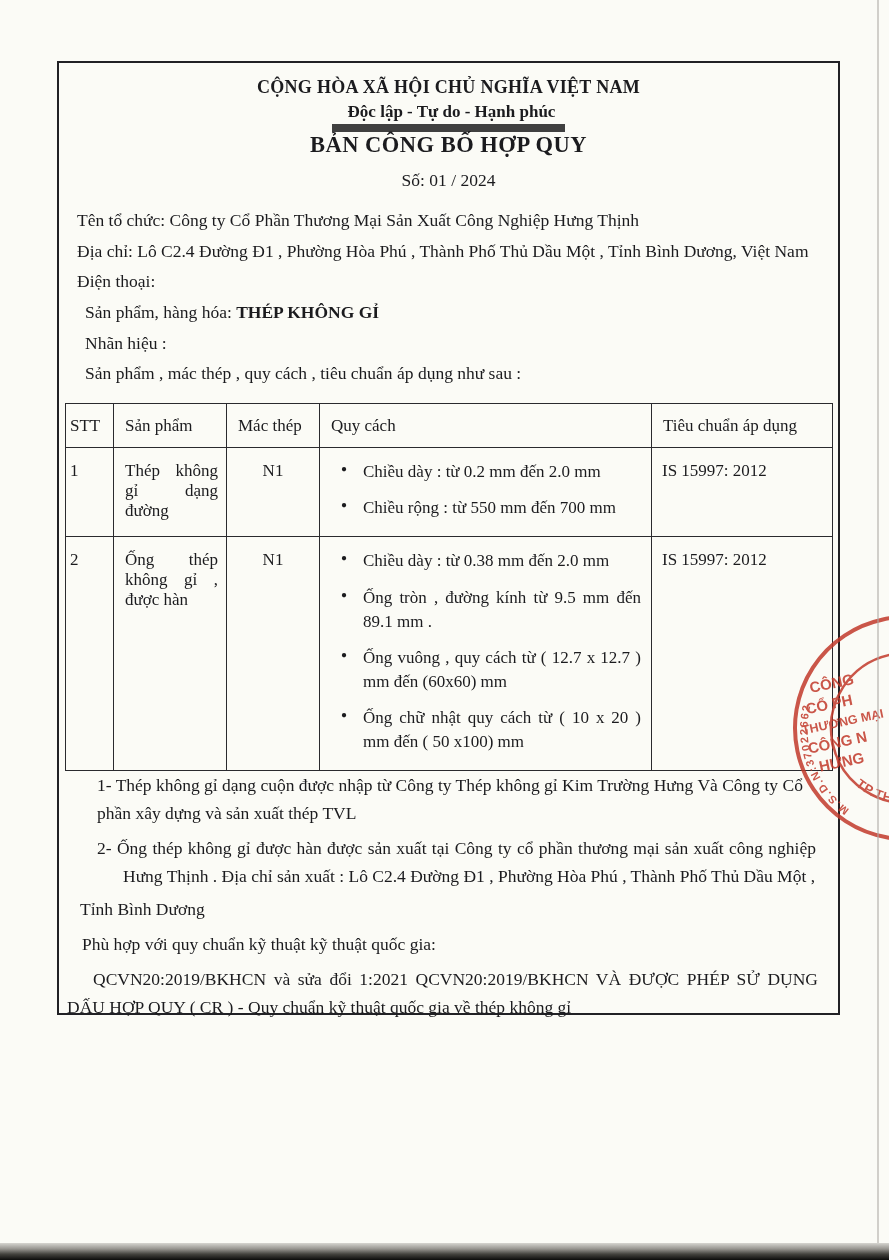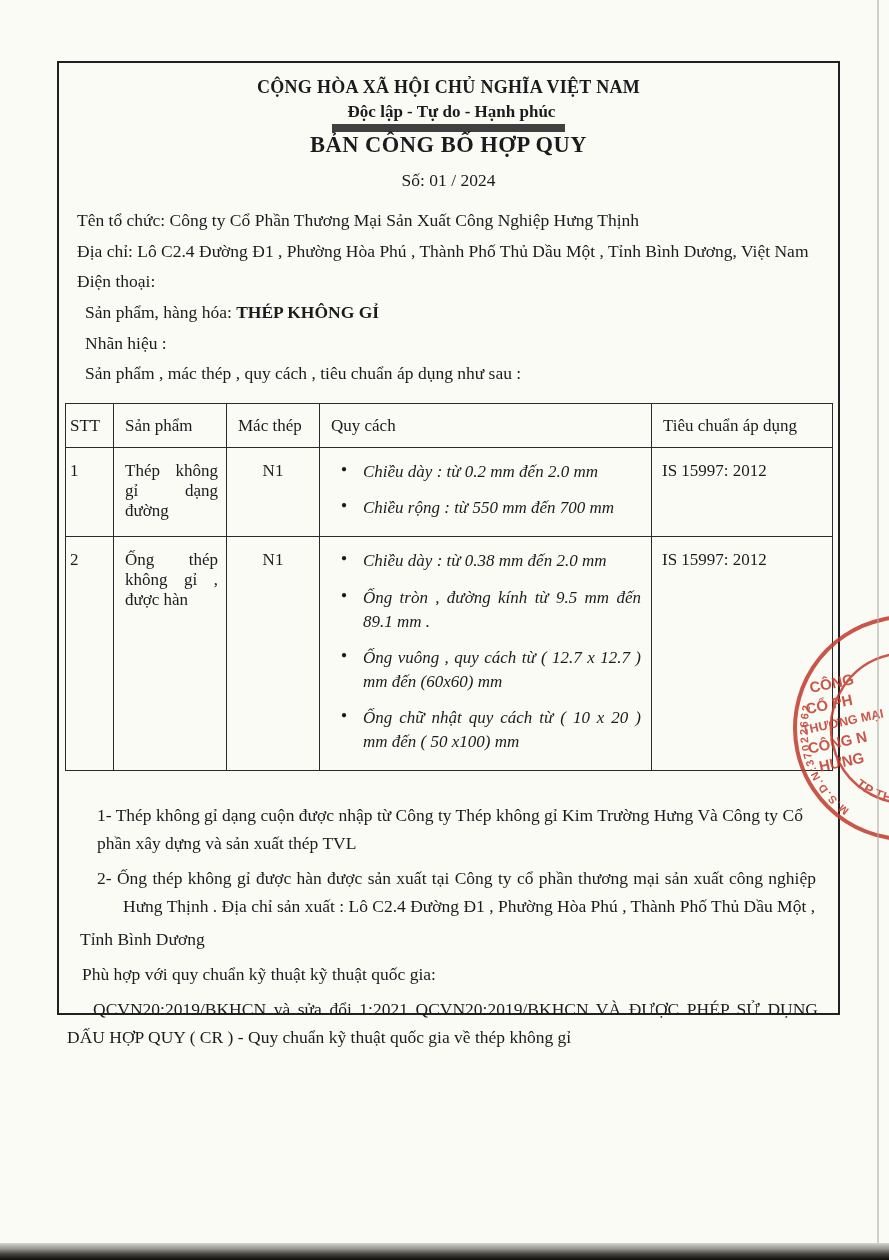--- a/index.html
+++ b/index.html
@@ -32,30 +32,30 @@
   }
   .products th, .products td {
     border:1px solid #2a2a2e; vertical-align:top;
     padding:9px 8px; text-align:left; font-weight:normal;
   }
   .products th { height:44px; vertical-align:middle; padding-left:11px; }
   th.c-stt, td.c-stt { text-align:left; padding-left:4px; }
   td.c-stt { padding-top:13px; }
   td.c-grade { text-align:center; padding-top:13px; }
   td.c-prod { text-align:justify; padding:13px 8px 6px 11px; }
-  td.c-spec { padding:12px 10px 4px 12px;font-style:italic; }
+  td.c-spec { padding:12px 10px 4px 12px; }
   td.c-std { padding-top:13px; padding-left:10px; }
   ul.specs { list-style:none; }
   ul.specs li {
     position:relative; padding-left:31px; margin-bottom:12px;
     line-height:1.42; text-align:justify;
   }
   ul.specs li::before { content:"●"; position:absolute; left:9px; top:2px; font-size:10px; }
 
-  .notes { margin-top:30px; }
+  .notes { }
   .note { font-size:17.5px; line-height:1.6; }
   .note1 { margin:0 16px 0 30px; }
   .note2 { margin:7px 14px 0 56px; text-indent:-26px; text-align:justify; }
   .province { margin:5px 0 0 13px; }
   .conform-intro { margin:7px 0 0 15px; }
   .conform-body { margin:7px 12px 0 0; text-indent:26px; text-align:justify; }
 
   .stamp {
     position:absolute; left:786px; top:608px; width:240px; height:240px;
     opacity:.85; color:#c23a2b; pointer-events:none;

